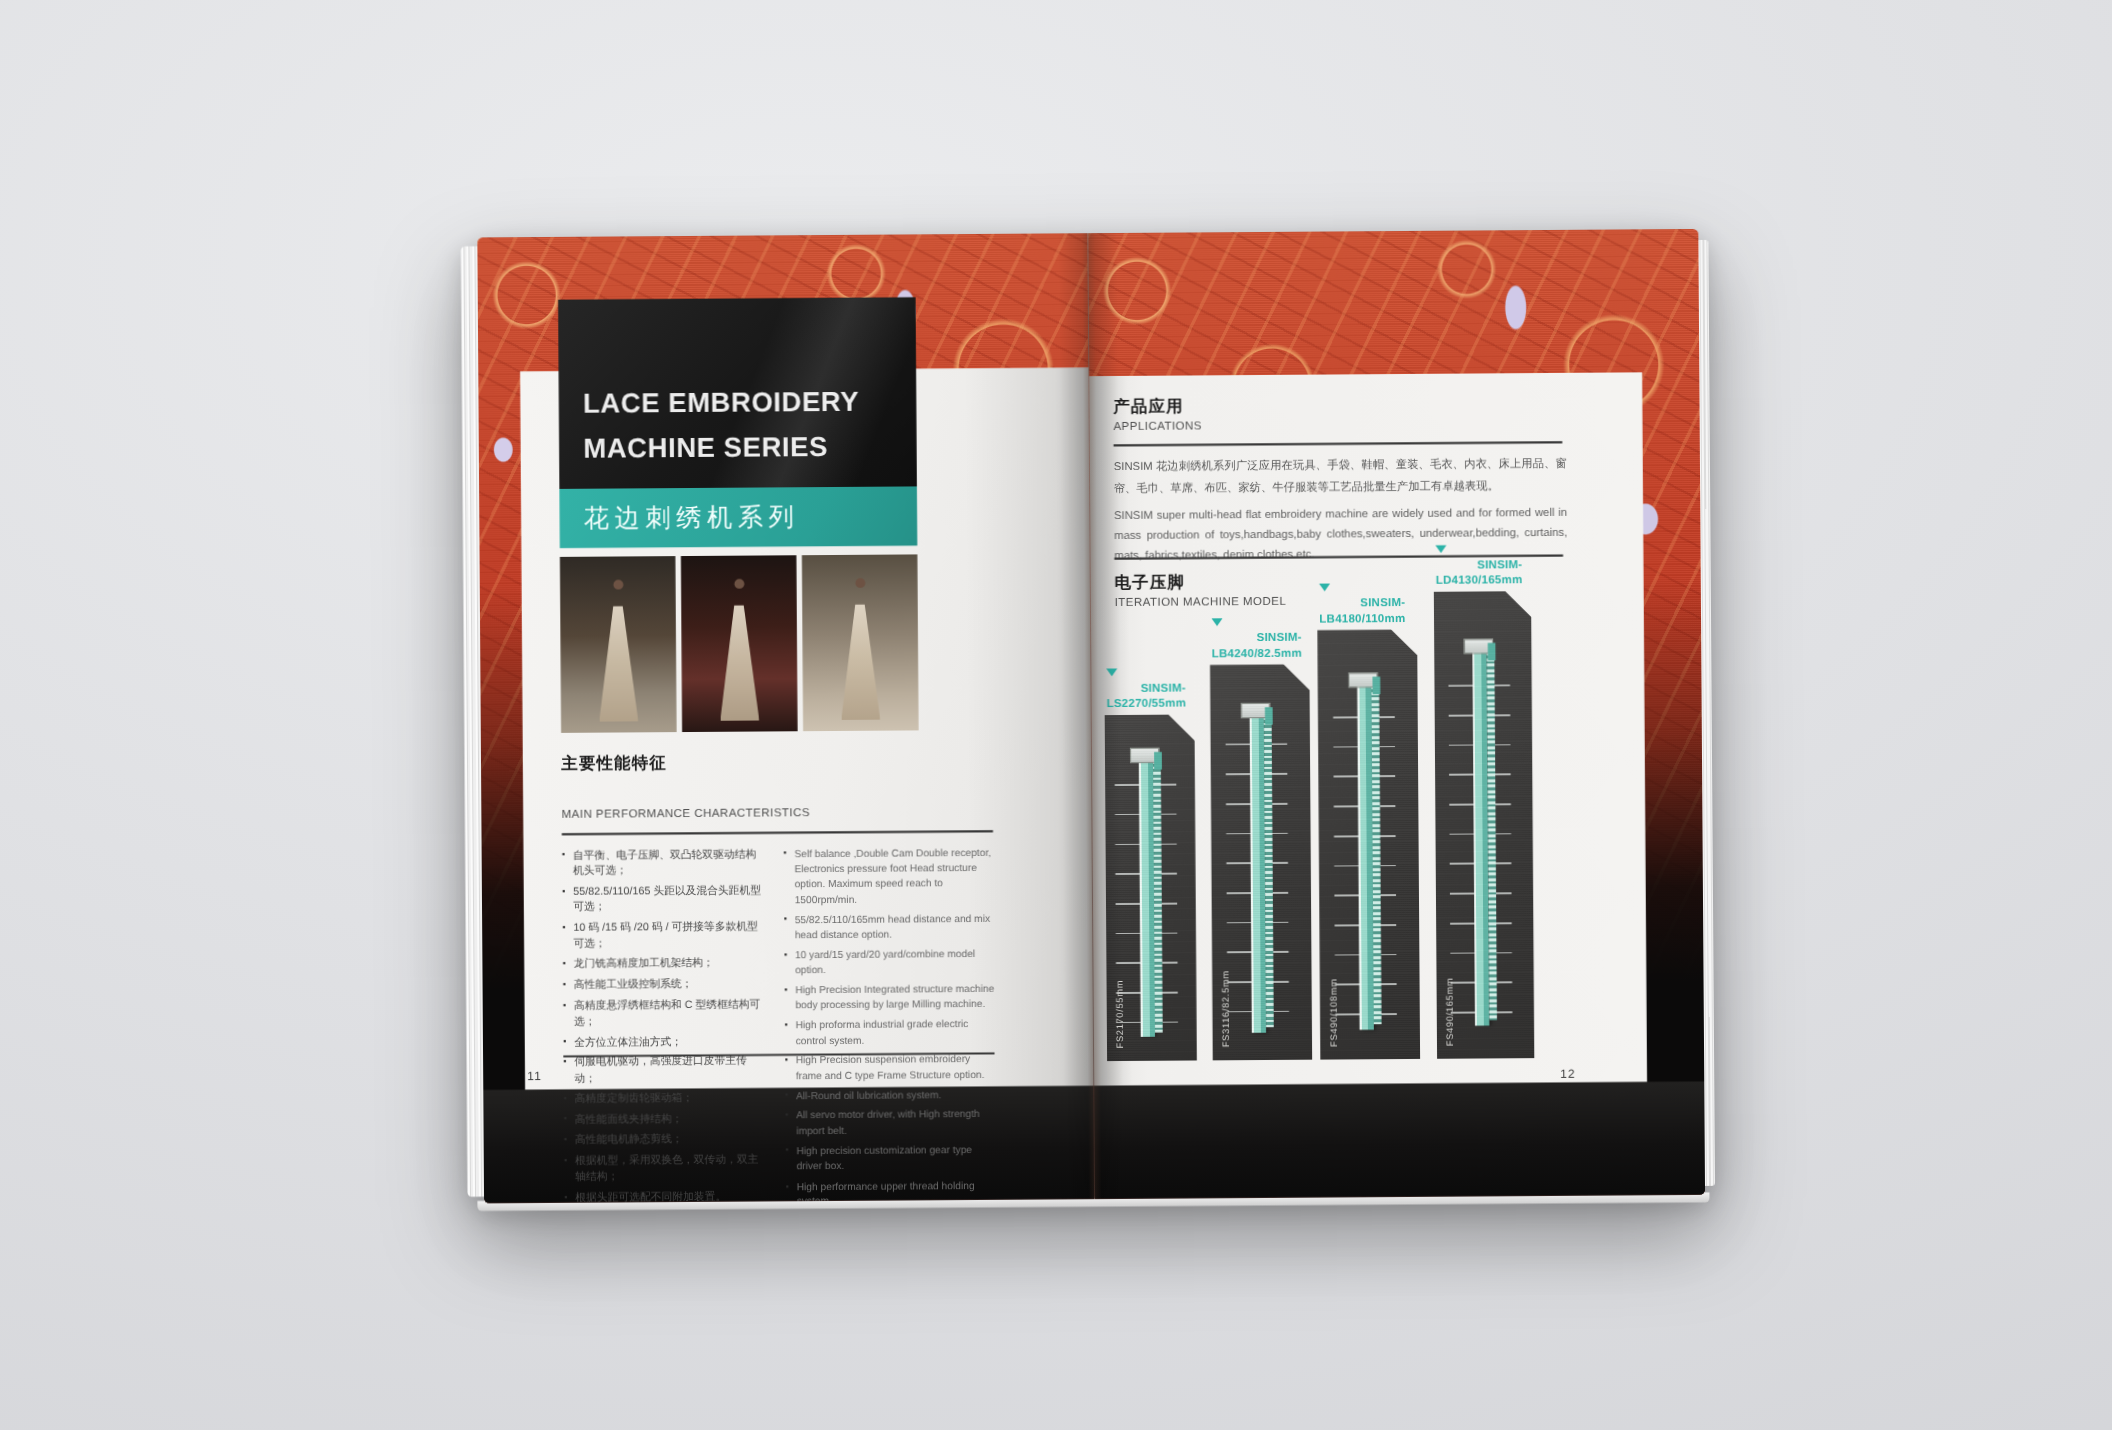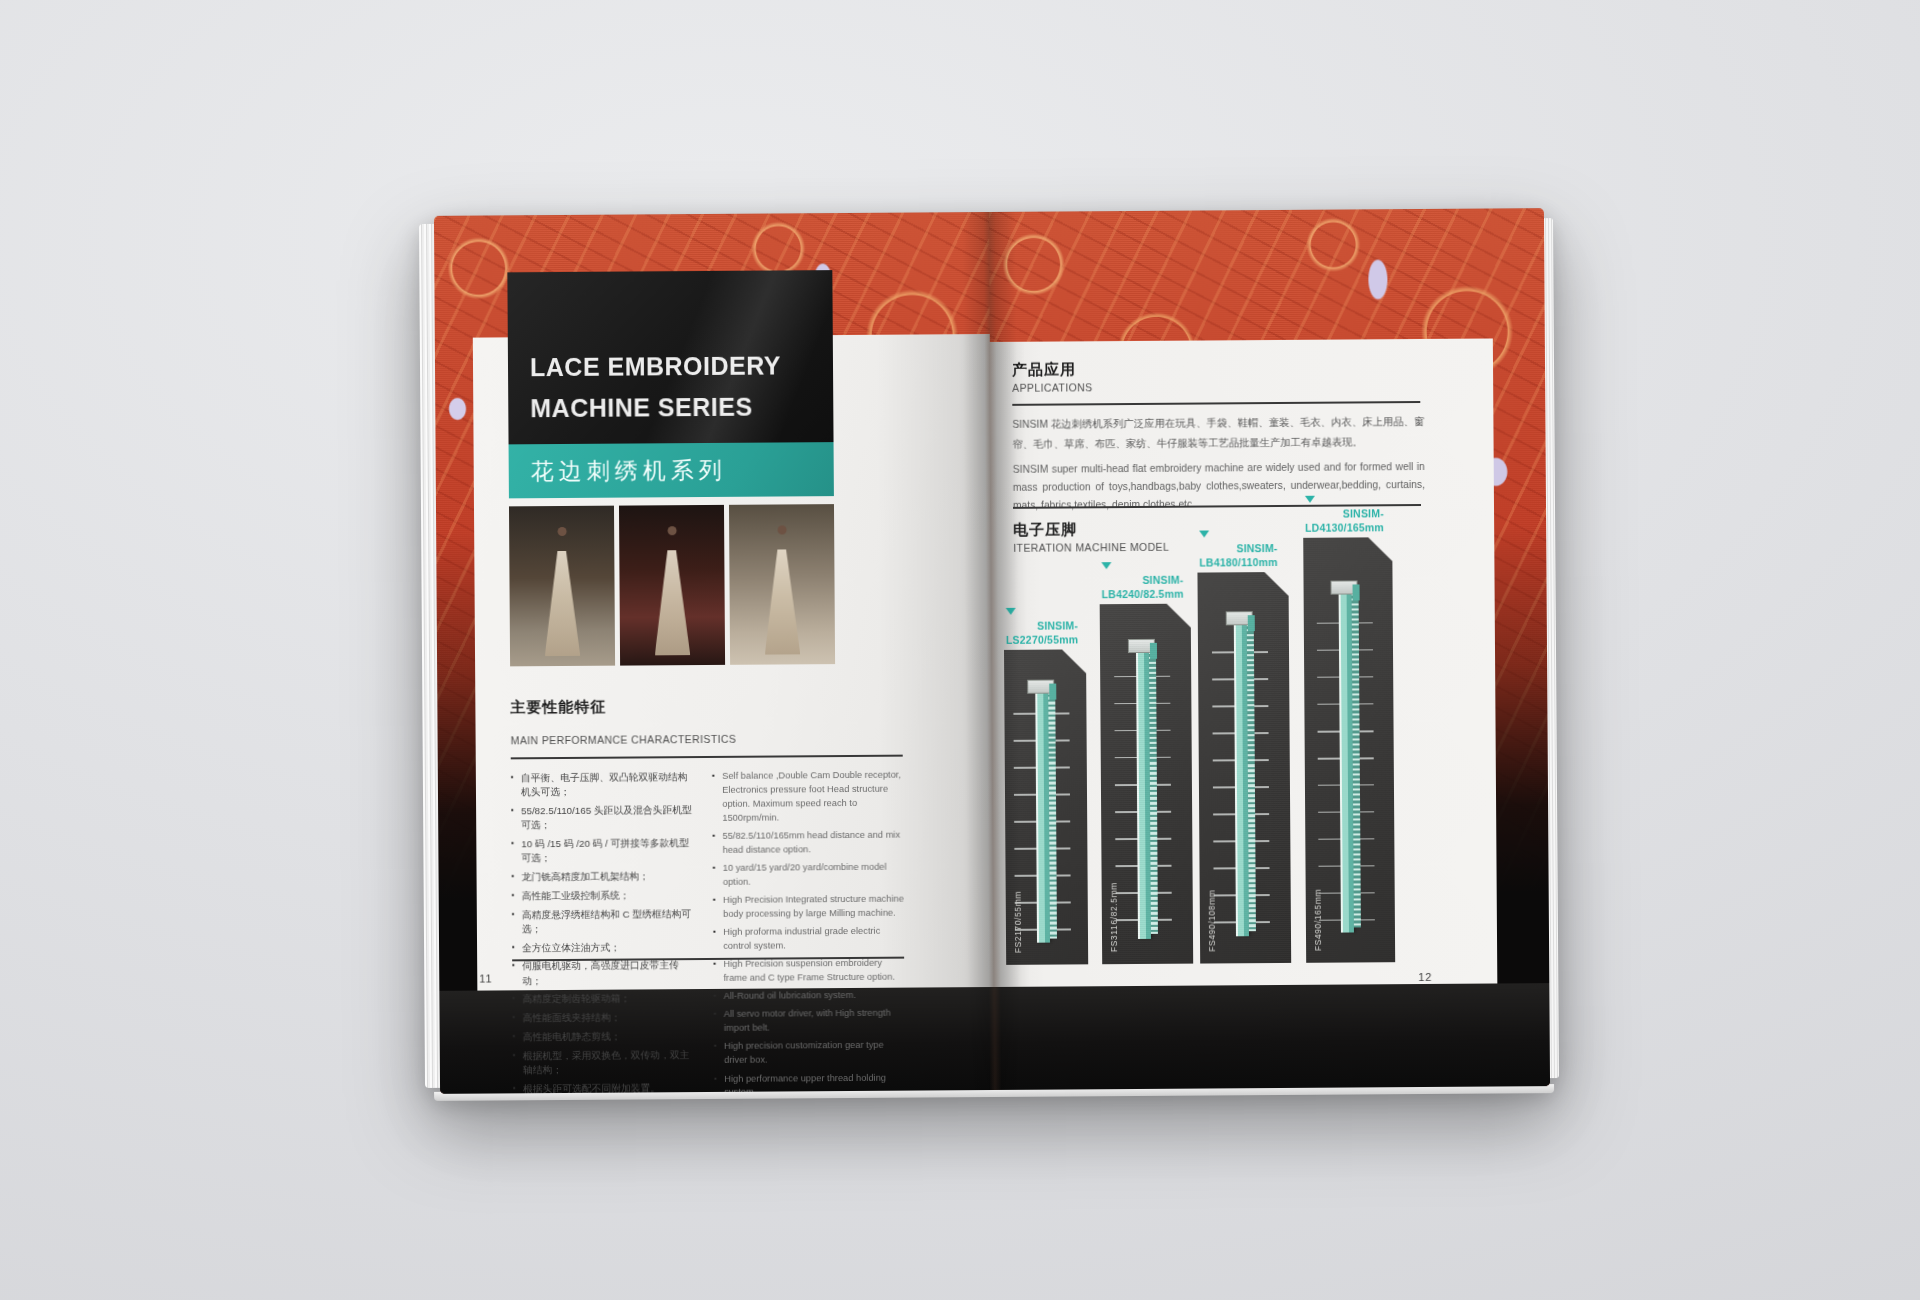--- a/index.html
+++ b/index.html
@@ -77,21 +77,21 @@
     background: linear-gradient(180deg, #e4d9c8 0%, #cdbfa8 45%, #b3a28a 100%);
     clip-path: polygon(38% 0, 62% 0, 100% 100%, 0 100%); opacity:0.95; }
   .photo::after { content:""; position:absolute; left:50%; top:13%; width:9px; height:9px; border-radius:50%;
     transform:translateX(-50%); background:#6d5243; }
   .photo-1 { background: linear-gradient(180deg, #2f2a25 0%, #544638 45%, #8d8374 78%, #a79c8b 100%); }
   .photo-2 { background: linear-gradient(180deg, #1d1412 0%, #3c1e18 40%, #64302a 70%, #271714 100%); }
   .photo-3 { background: linear-gradient(180deg, #584f42 0%, #8d8171 45%, #baae9c 80%, #cdc2b1 100%); }
 
   .h-cn { font-weight:bold; color:#1d1d1d; font-size:15px; letter-spacing:1px; }
   .h-en { color:#4f4f4f; font-size:10.5px; letter-spacing:0.4px; }
-  .perf-cn { left:73px; top:483px; }
+  .perf-cn { left:73px; top:470px; }
   .perf-en { left:73px; top:519px; }
   .rule { position:absolute; z-index:6; height:2px; background:#383838; }
   .rule-l1 { left:73px; top:542px; width:392px; }
   .rule-l2 { left:73px; top:744px; width:392px; height:1.5px; }
 
   .cols { left:73px; top:556px; width:394px; position:absolute; z-index:6; display:flex; gap:16px; }
   .col { list-style:none; }
   .col-cn { width:49%; }
   .col-en { width:51%; }
   .col li { position:relative; padding-left:10px; }

